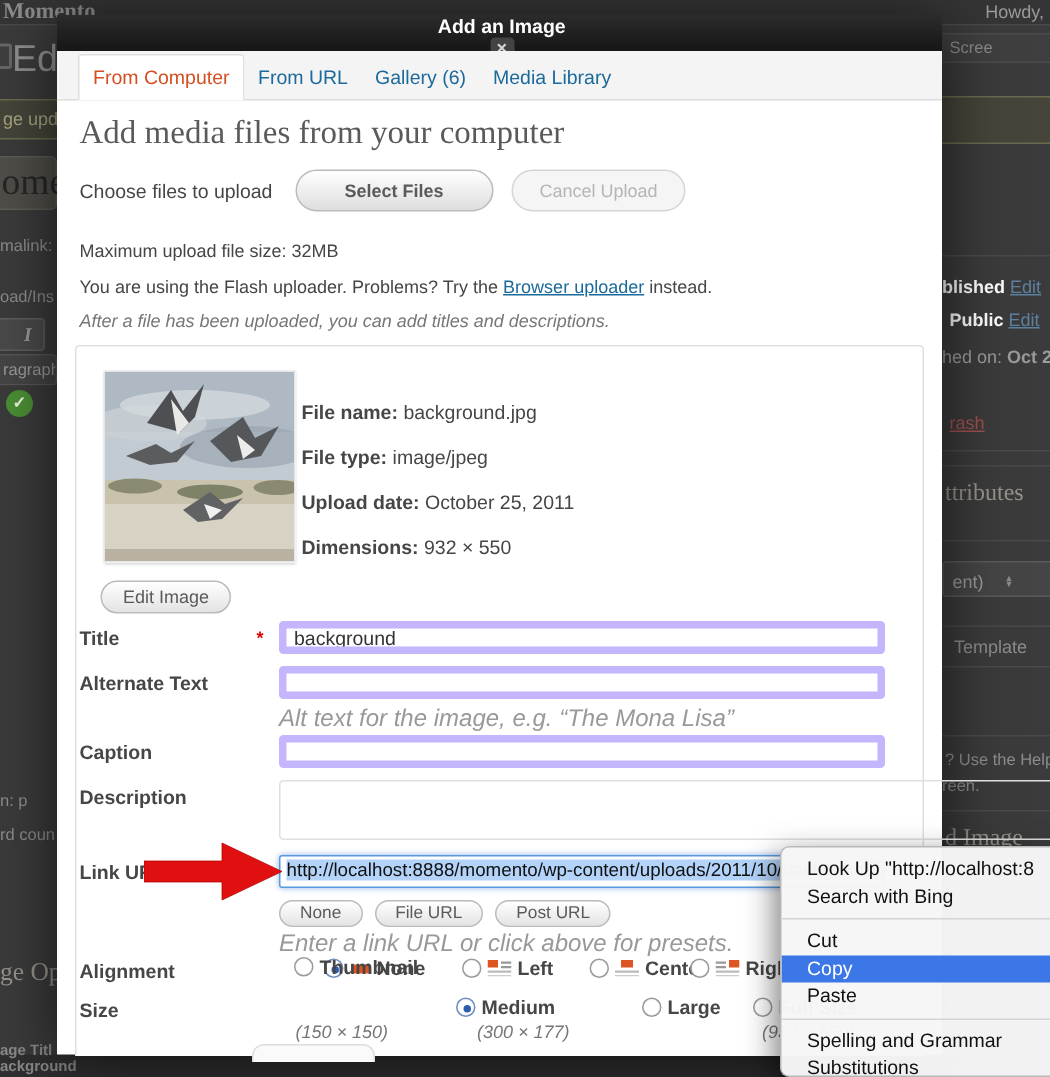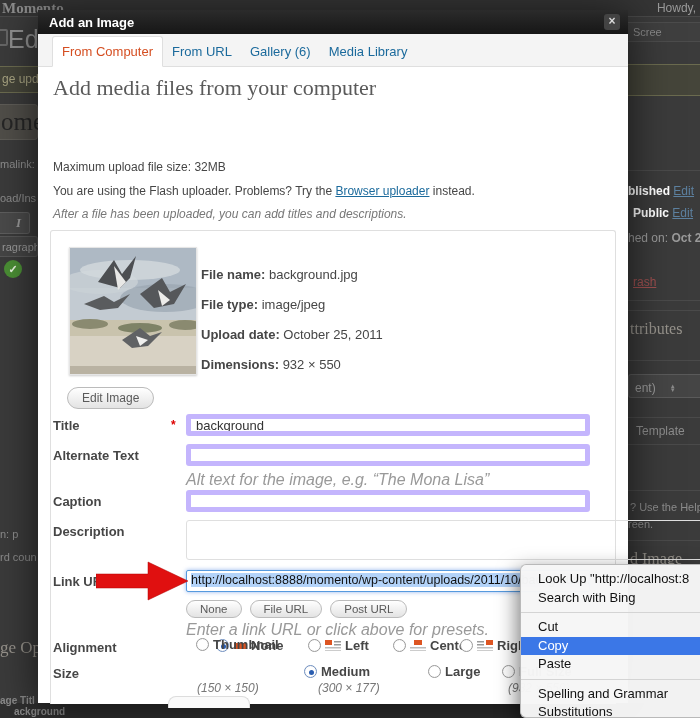--- a/index.html
+++ b/index.html
@@ -31,21 +31,21 @@
   .bg-bold { font-weight:bold; color:#ffffff; }
   .bg-trash { color:#a05050; text-decoration:underline; font-size:12px; }
   .bg-select { left:628px; top:374px; width:72px; height:24px; background:#454545; border:1px solid #5a5a5a; border-right:none; border-radius:3px 0 0 3px; color:#999; font-size:12px; padding:4px 0 0 6px; display:flex; align-items:center; gap:14px; }
   .stepper { display:inline-flex; flex-direction:column; line-height:4px; font-size:6px; color:#8a8a8a; }
   .bg-divider { background:#4a4a4a; height:1px; left:628px; width:72px; }
   .bg-bottom { left:0; top:703px; width:700px; height:15px; background:#2f2f2f; }
   .bg-botfrag { color:#8a8a8a; font-size:10px; font-weight:bold; white-space:nowrap; line-height:10px; }
 
   
   .modal { left:38px; top:10px; width:590px; height:693px; background:#fff; box-shadow:0 5px 40px rgba(0,0,0,.65); z-index:10; }
-  .modal-titlebar { position:absolute; left:0; top:0; width:100%; height:24px; background:linear-gradient(#2b2b2b,#161616); display:flex; align-items:center; padding:0 8px 0 11px; }
+  .modal-titlebar { position:absolute; left:0; top:0; width:100%; height:24px; background:linear-gradient(#2b2b2b,#161616); display:flex; align-items:center; padding:0 8px 0 11px;flex-direction:column; }
   .modal-title { color:#fff; font-size:13px; font-weight:bold; flex:1; }
   .modal-close { width:16px; height:16px; background:#434343; border-radius:3px; color:#d8d8d8; font-size:12px; font-weight:bold; line-height:15px; text-align:center; cursor:pointer; }
   .tabs { position:absolute; left:0; top:24px; width:100%; height:33px; background:#f4f4f4; border-bottom:1px solid #dfdfdf; display:flex; align-items:flex-end; padding-left:14px; }
   .tab { font-size:13px; color:#1b6a9c; padding:7px 9px; cursor:pointer; }
   .tab.active { background:#fff; border:1px solid #dfdfdf; border-bottom:1px solid #fff; margin-bottom:-1px; border-radius:3px 3px 0 0; color:#d54e21; }
   .modal-heading { position:absolute; left:15px; top:65px; font-family:"Liberation Serif", serif; font-size:22px; font-weight:normal; color:#5a5a5a; }
 
   .upload-row { position:absolute; left:15px; top:103px; display:flex; align-items:center; }
   .upload-label { font-size:13px; color:#464646; margin-right:15px; }
   .btn-pill { display:inline-block; border:1px solid #bbb; border-radius:15px; background:linear-gradient(#fff,#dedede); color:#5a5a5a; font-size:12px; font-weight:bold; padding:6px 32px; cursor:pointer; }
@@ -144,36 +144,41 @@
   <div class="abs bg-divider" style="top:300px;"></div>
   <div class="abs bg-divider" style="top:310px;"></div>
   <div class="abs bg-divider" style="top:360px;"></div>
   <div class="abs bg-divider" style="top:417px;"></div>
   <div class="abs bg-divider" style="top:444px;"></div>
   <div class="abs bg-divider" style="top:490px;"></div>
   <div class="abs bg-divider" style="top:540px;"></div>
 
   <div class="abs bg-bottom"></div>
   <div class="abs bg-botfrag" style="left:0; top:696px;">age Titl</div>
-  <div class="abs bg-botfrag" style="left:14px; top:707px;">ackground</div>
+  <div class="abs bg-botfrag" style="left:0; top:707px;">ackground</div>
 
   <div class="abs modal">
     <div class="modal-titlebar">
       <span class="modal-title">Add an Image</span>
       <span class="modal-close">×</span>
     </div>
     <div class="tabs">
       <span class="tab active">From Computer</span>
       <span class="tab">From URL</span>
       <span class="tab">Gallery (6)</span>
       <span class="tab">Media Library</span>
     </div>
 
     <h3 class="modal-heading">Add media files from your computer</h3>
 
+    <div class="upload-row">
+      <span class="upload-label">Choose files to upload</span>
+      <span class="btn-pill">Select Files</span>
+      <span class="btn-pill disabled">Cancel Upload</span>
+    </div>
 
     <div class="txt-line" style="top:150px;">Maximum upload file size: 32MB</div>
     <div class="txt-line" style="top:174px;">
       <span>You are using the Flash uploader. Problems? Try the </span><a class="blue-link">Browser uploader</a><span> instead.</span>
     </div>
     <div class="txt-line txt-italic" style="top:197px;">After a file has been uploaded, you can add titles and descriptions.</div>
 
     <div class="media-box">
       <div class="thumb">
         <svg width="128" height="128" viewBox="0 0 128 128">

